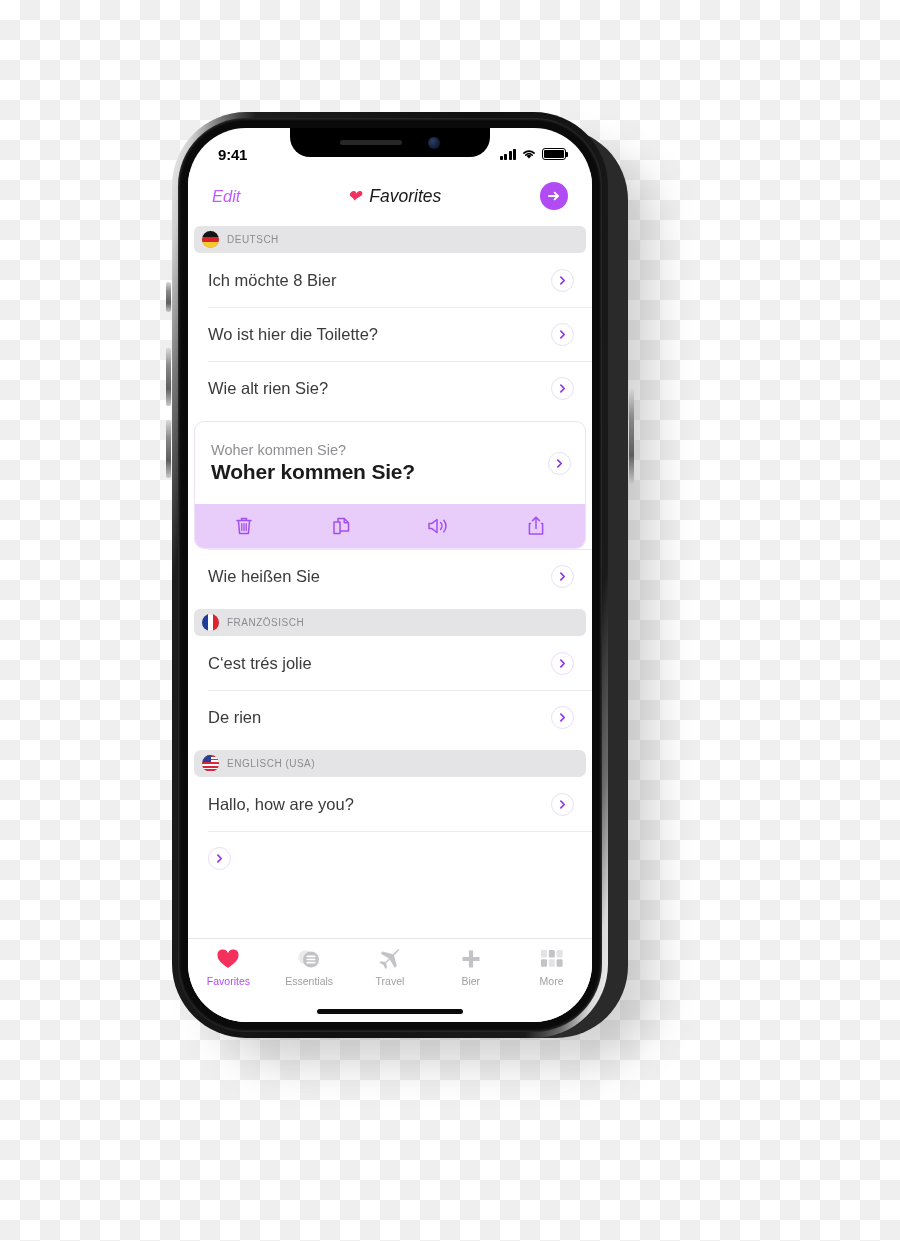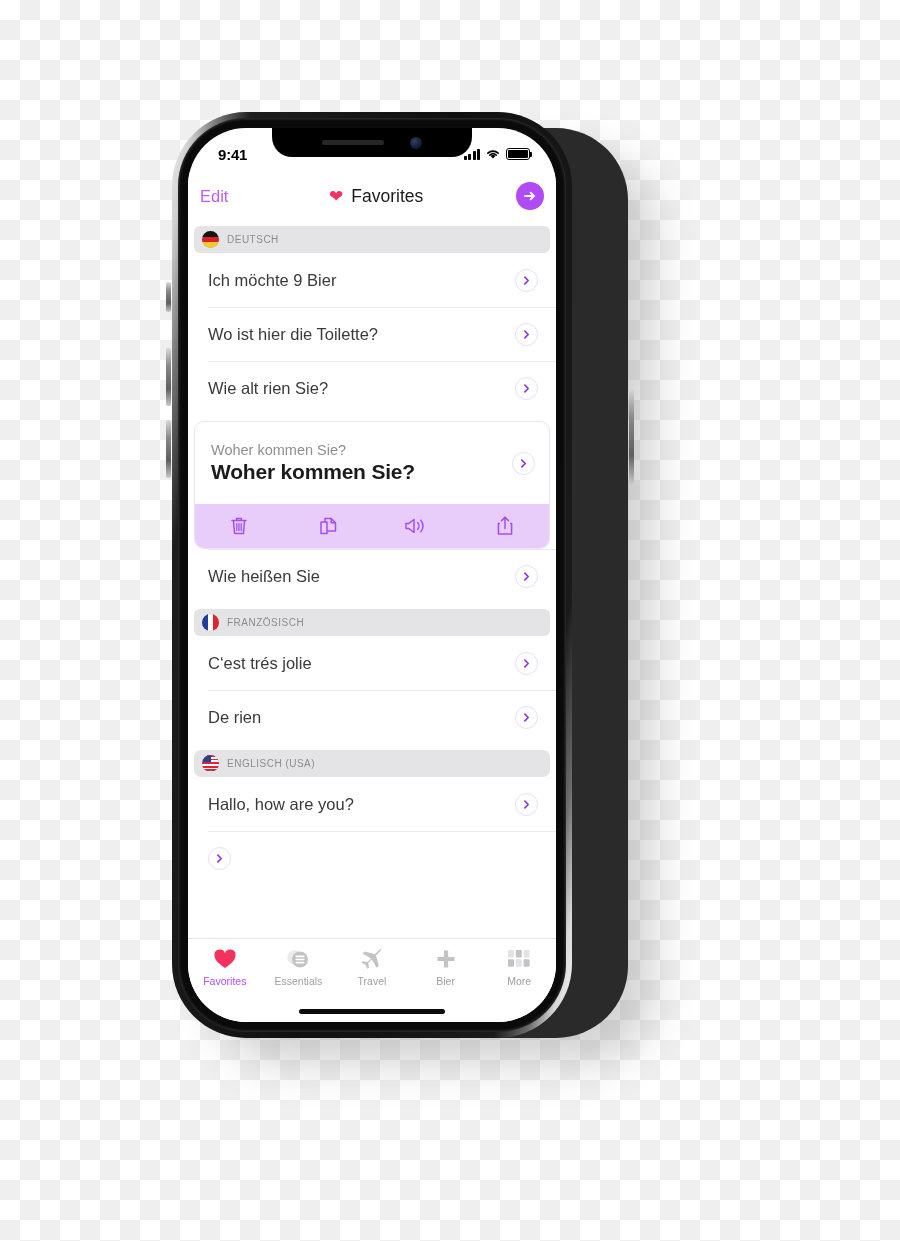--- a/index.html
+++ b/index.html
@@ -30,21 +30,21 @@
     height: 910px;
     border-radius: 72px;
     box-shadow: 26px 26px 42px rgba(110,110,110,0.30);
     background: #2a2a2a;
   }
 
   .phone {
     position: absolute;
     left: 172px;
     top: 112px;
-    width: 400px;
+    width: 436px;
     height: 926px;
     border-radius: 74px;
     background: linear-gradient(100deg, #f4f4f4 0%, #cfcfcf 4%, #7b7b7b 8%, #1d1d1d 14%,
                 #101010 50%, #1a1a1a 86%, #6d6d6d 92%, #d8d8d8 96%, #fbfbfb 100%);
     padding: 6px;
   }
 
   .phone-inner {
     width: 100%;
     height: 100%;
@@ -133,23 +133,24 @@
   }
   .battery i { display:block; width:100%; height:100%; background:#000; border-radius:1px; }
 
   
   .nav-bar {
     position: absolute;
     top: 44px; left: 0; right: 0;
     height: 48px;
     display: flex;
     align-items: center;
-    padding: 0 12px;
+    padding: 0 24px;
     background: #fff;
     z-index: 12;
+    font-style: italic;
   }
   .nav-edit {
     font-size: 16.5px;
     color: #c05bf5;
     flex: 0 0 auto;
     cursor: pointer;
   }
   .nav-title-wrap {
     flex: 1 1 auto;
     display: flex;
@@ -346,21 +347,21 @@
         </svg>
       </div>
     </div>
 
     <div class="list-body" id="list-body">
           <div class="section-header" style="margin-top: 6px;">
             <span class="flag flag-de"></span>
      <span class="section-label">DEUTSCH</span>
           </div>
           <div class="row">
-            <div class="row-text">Ich möchte 9 Bier</div>
+            <div class="row-text">Ich möchte 8 Bier</div>
          <div class="chev">
               <svg width="11" height="11" viewBox="0 0 11 11">
     <path d="M3.9 2.2 L7.2 5.5 L3.9 8.8" stroke="#9333ea" stroke-width="1.7" fill="none" stroke-linecap="round" stroke-linejoin="round"></path>
               </svg>
             </div>
           </div>
           <div class="row has-sep">
             <div class="row-text">Wo ist hier die Toilette?</div>
          <div class="chev">
               <svg width="11" height="11" viewBox="0 0 11 11">

